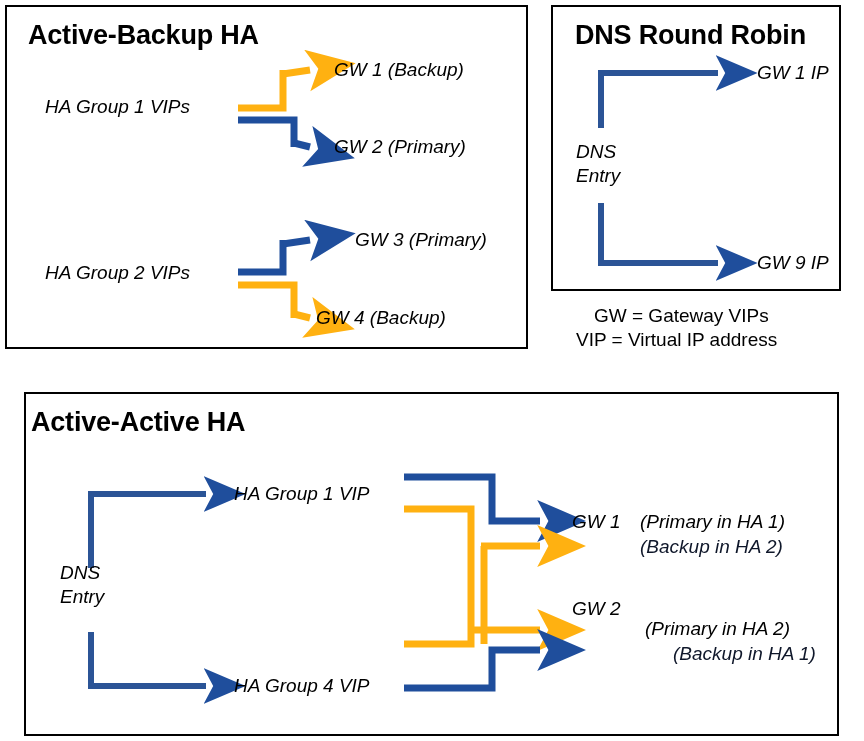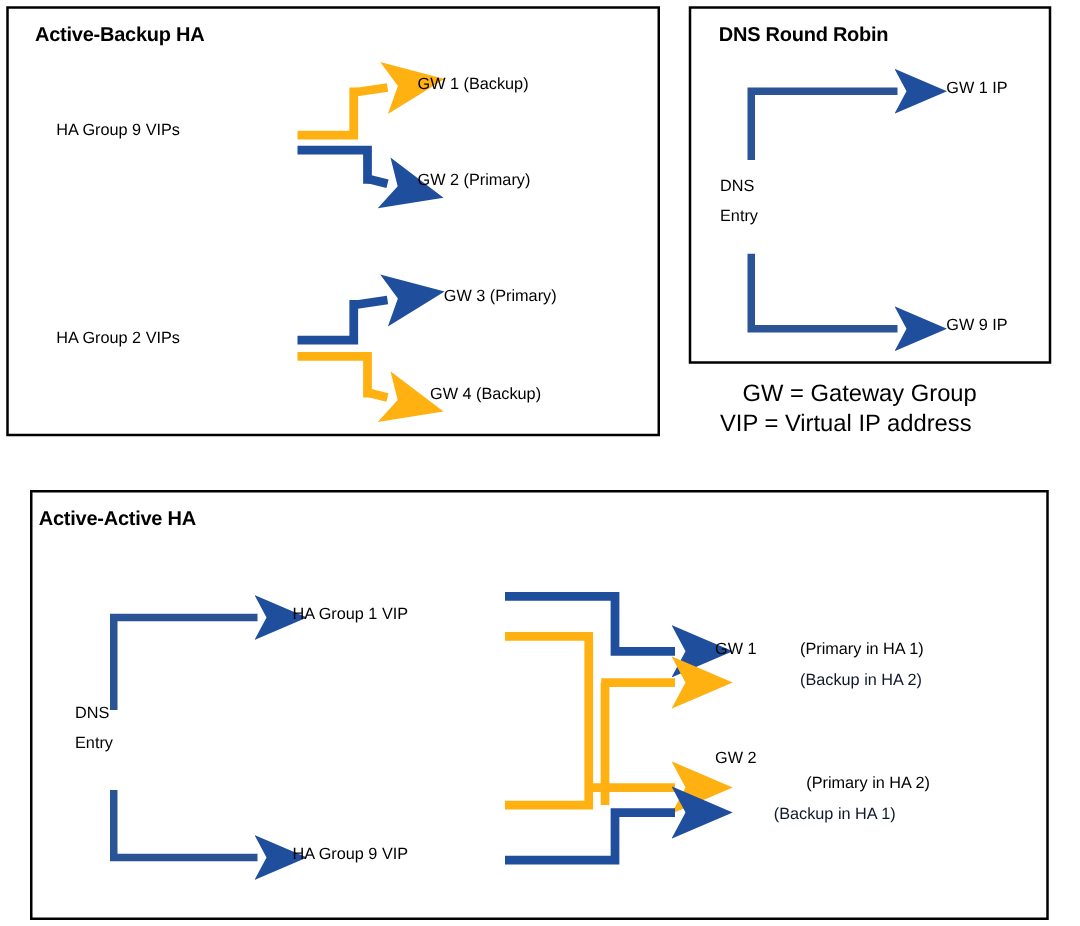--- a/index.html
+++ b/index.html
@@ -35,29 +35,30 @@
   }
   #panel-active-active {
     left: 24px;
     top: 392px;
     width: 815px;
     height: 344px;
   }
   .panel-title {
     position: absolute;
     font-weight: bold;
-    font-size: 16px;
+    font-size: 27px;
     letter-spacing: -0.2px;
     white-space: nowrap;
   }
   .lbl {
     position: absolute;
-    font-size: 13px;
+    font-size: 19px;
     white-space: nowrap;
     line-height: 1.18;
+    font-style: italic;
   }
   .lbl-blue {
     color: #0f172a;
   }
   .legend {
     position: absolute;
     font-size: 19px;
     white-space: nowrap;
     line-height: 1.32;
   }
@@ -134,41 +135,41 @@
   <g>
     <path d="M471,630 L540,630" fill="none" stroke="#ffb111" stroke-width="7" marker-end="url(#arrow-orange)"></path>
   </g>
 
   <g>
     <path d="M404,688 L492,688 L492,650 L540,650" fill="none" stroke="#1f4e9c" stroke-width="7" marker-end="url(#arrow-blue)"></path>
   </g>
 </svg>
 
 <div class="panel-title" style="left:28px; top:20px;">Active-Backup HA</div>
-<div class="lbl" style="left:45px; top:96px;">HA Group 9 VIPs</div>
+<div class="lbl" style="left:45px; top:96px;">HA Group 1 VIPs</div>
 <div class="lbl" style="left:45px; top:262px;">HA Group 2 VIPs</div>
 <div class="lbl" style="left:334px; top:59px;">GW 1 (Backup)</div>
 <div class="lbl" style="left:334px; top:136px;">GW 2 (Primary)</div>
 <div class="lbl" style="left:334px; top:229px;margin-left:21px;">GW 3 (Primary)</div>
-<div class="lbl" style="left:344px; top:307px;">GW 4 (Backup)</div>
+<div class="lbl" style="left:316px; top:307px;">GW 4 (Backup)</div>
 
 <div class="panel-title" style="left:575px; top:20px;">DNS Round Robin</div>
 <div class="lbl" style="left:576px; top:141px;">DNS</div>
 <div class="lbl" style="left:576px; top:165px;">Entry</div>
 <div class="lbl" style="left:757px; top:62px;text-align:right;">GW 1 IP</div>
 <div class="lbl" style="left:757px; top:252px;">GW 9 IP</div>
 
-<div class="legend" style="left:594px; top:303px;">GW = Gateway Group</div>
+<div class="legend" style="left:594px; top:303px;">GW = Gateway VIPs</div>
 <div class="legend" style="left:576px; top:327px;">VIP = Virtual IP address</div>
 
 <div class="panel-title" style="left:31px; top:407px;">Active-Active HA</div>
 <div class="lbl" style="left:60px; top:562px;">DNS</div>
 <div class="lbl" style="left:60px; top:586px;">Entry</div>
 <div class="lbl" style="left:234px; top:483px;">HA Group 1 VIP</div>
-<div class="lbl" style="left:234px; top:675px;">HA Group 9 VIP</div>
+<div class="lbl" style="left:234px; top:675px;">HA Group 4 VIP</div>
 
 <div class="lbl" style="left:572px; top:511px;">GW 1</div>
 <div class="lbl" style="left:640px; top:511px;">(Primary in HA 1)</div>
 <div class="lbl lbl-blue" style="left:640px; top:536px;">(Backup in HA 2)</div>
 
 <div class="lbl" style="left:572px; top:598px;">GW 2</div>
 <div class="lbl" style="left:645px; top:618px;">(Primary in HA 2)</div>
-<div class="lbl lbl-blue" style="left:619px; top:643px;">(Backup in HA 1)</div>
+<div class="lbl lbl-blue" style="left:673px; top:643px;">(Backup in HA 1)</div>
 
 </body></html>

